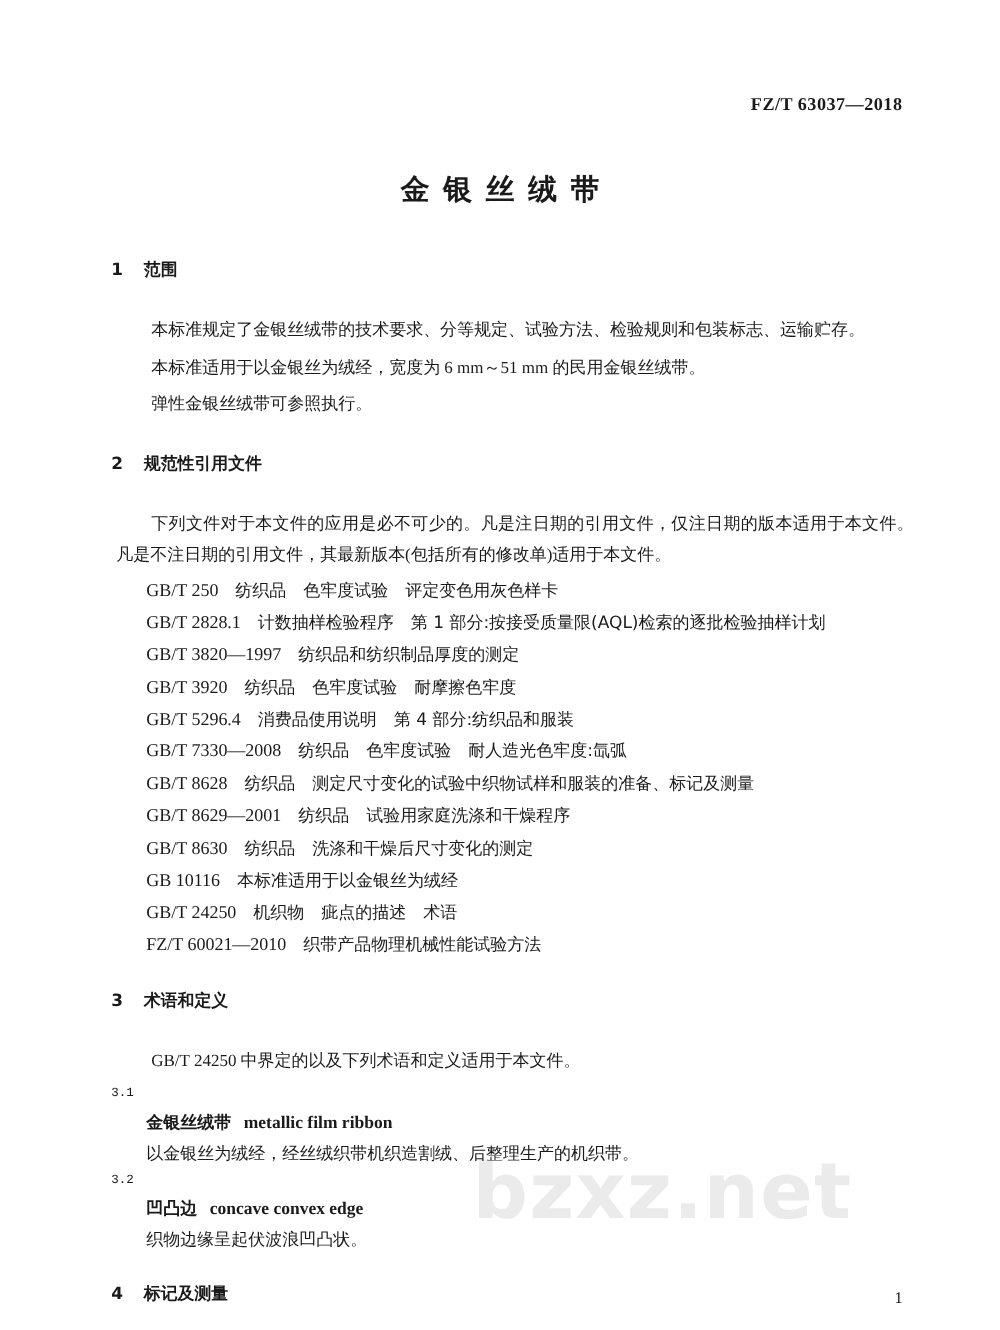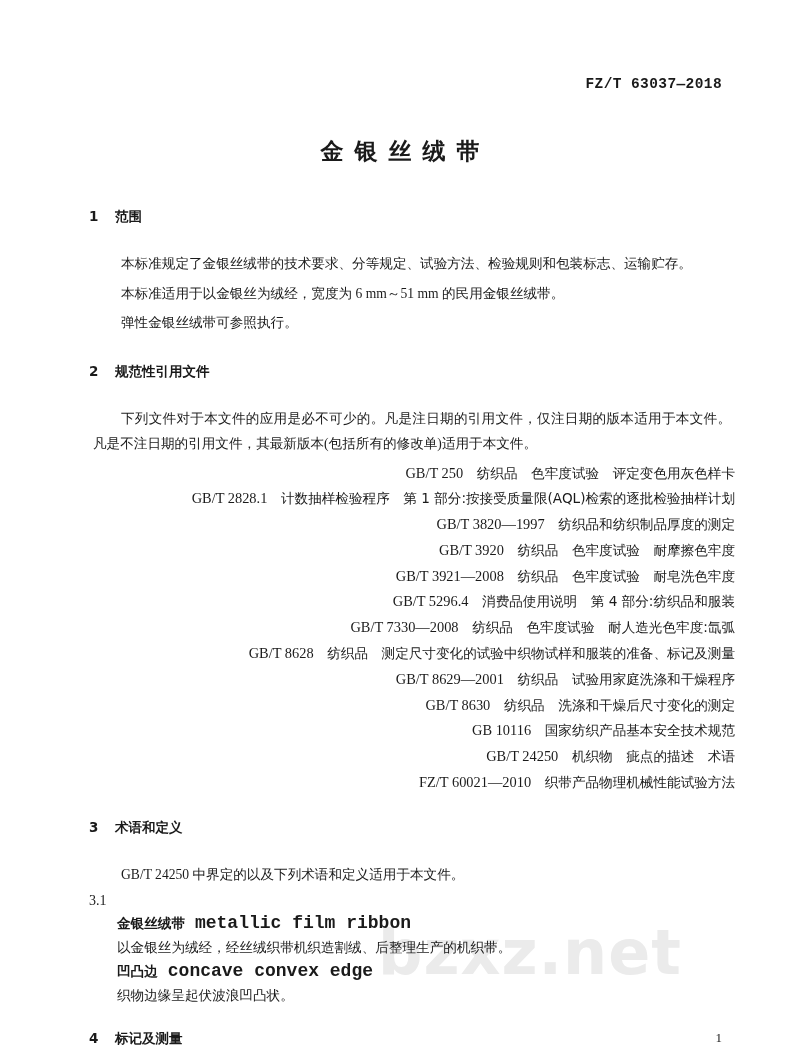--- a/index.html
+++ b/index.html
@@ -32,21 +32,21 @@
     white-space: nowrap;
   }
   .content {
     position: relative;
     z-index: 2;
   }
   .std-header {
     position: absolute;
     right: 78px;
     top: 76px;
-    font-family: Liberation Mono, monospace;
+    font-family: Liberation Serif, serif;
     font-weight: bold;
     font-size: 14.5px;
     letter-spacing: 0.4px;
     white-space: nowrap;
   }
   .doc-title {
     position: absolute;
     left: 0;
     right: 0;
     top: 136px;
@@ -89,44 +89,43 @@
     margin: 0;
     padding: 0;
     list-style: none;
   }
   .ref-item {
     font-family: "DejaVu Sans", sans-serif;
     font-size: 13.6px;
     line-height: 25.8px;
     padding-left: 28px;
     white-space: nowrap;
-    text-align: right;
   }
   .ref-item .code {
     font-family: "Liberation Serif", serif;
     font-size: 14.4px;
   }
   .term-num {
-    font-family: Liberation Serif, serif;
-    font-size: 14px;
+    font-family: Liberation Mono, monospace;
+    font-size: 10px;
     line-height: 20px;
     margin: 0;
   }
   .term-name {
     font-family: "DejaVu Sans", sans-serif;
     font-weight: bold;
     font-size: 13.6px;
     line-height: 24px;
     padding-left: 28px;
     margin: 0;
   }
   .term-name .en {
-    font-family: Liberation Mono, monospace;
-    font-weight: bold;
-    font-size: 18px;
+    font-family: Liberation Serif, serif;
+    font-weight: bold;
+    font-size: 14px;
     padding-left: 10px;
   }
   .term-def {
     font-family: "DejaVu Sans", sans-serif;
     font-size: 13.6px;
     line-height: 24px;
     padding-left: 28px;
     margin: 0;
   }
   .page-number {
@@ -162,41 +161,41 @@
 
       <p class="sec-head"><span class="num">2</span><span>规范性引用文件</span></p>
       <div class="gap-lg"></div>
       <p class="para indent">下列文件对于本文件的应用是必不可少的。凡是注日期的引用文件，仅注日期的版本适用于本文件。凡是不注日期的引用文件，其最新版本(包括所有的修改单)适用于本文件。</p>
 
       <ul class="ref-list">
         <li class="ref-item"><span class="code">GB/T 250</span>　<span>纺织品　色牢度试验　评定变色用灰色样卡</span></li>
         <li class="ref-item"><span class="code">GB/T 2828.1</span>　<span>计数抽样检验程序　第 1 部分:按接受质量限(AQL)检索的逐批检验抽样计划</span></li>
         <li class="ref-item"><span class="code">GB/T 3820—1997</span>　<span>纺织品和纺织制品厚度的测定</span></li>
         <li class="ref-item"><span class="code">GB/T 3920</span>　<span>纺织品　色牢度试验　耐摩擦色牢度</span></li>
-        <li class="ref-item"><span class="code">GB/T 3921—2008</span>　<span>纺织品　色牢度试验　耐皂洗色牢度</span></li>
         <li class="ref-item"><span class="code">GB/T 5296.4</span>　<span>消费品使用说明　第 4 部分:纺织品和服装</span></li>
         <li class="ref-item"><span class="code">GB/T 7330—2008</span>　<span>纺织品　色牢度试验　耐人造光色牢度:氙弧</span></li>
         <li class="ref-item"><span class="code">GB/T 8628</span>　<span>纺织品　测定尺寸变化的试验中织物试样和服装的准备、标记及测量</span></li>
         <li class="ref-item"><span class="code">GB/T 8629—2001</span>　<span>纺织品　试验用家庭洗涤和干燥程序</span></li>
         <li class="ref-item"><span class="code">GB/T 8630</span>　<span>纺织品　洗涤和干燥后尺寸变化的测定</span></li>
-        <li class="ref-item"><span class="code">GB 10116</span>　<span>国家纺织产品基本安全技术规范</span></li>
+        <li class="ref-item"><span class="code">GB 10116</span>　<span>本标准适用于以金银丝为绒经</span></li>
         <li class="ref-item"><span class="code">GB/T 24250</span>　<span>机织物　疵点的描述　术语</span></li>
         <li class="ref-item"><span class="code">FZ/T 60021—2010</span>　<span>织带产品物理机械性能试验方法</span></li>
       </ul>
 
       <div class="gap-lg"></div>
 
       <p class="sec-head"><span class="num">3</span><span>术语和定义</span></p>
       <div class="gap-lg"></div>
       <p class="para indent">GB/T 24250 中界定的以及下列术语和定义适用于本文件。</p>
 
       <p class="term-num">3.1</p>
       <p class="term-name"><span>金银丝绒带</span><span class="en">metallic film ribbon</span></p>
       <p class="term-def">以金银丝为绒经，经丝绒织带机织造割绒、后整理生产的机织带。</p>
 
+      <p class="term-num">3.2</p>
       <p class="term-name"><span>凹凸边</span><span class="en">concave convex edge</span></p>
       <p class="term-def">织物边缘呈起伏波浪凹凸状。</p>
 
       <div class="gap-lg"></div>
 
       <p class="sec-head"><span class="num">4</span><span>标记及测量</span></p>
 
     </div>
 
     <div class="page-number">1</div>

